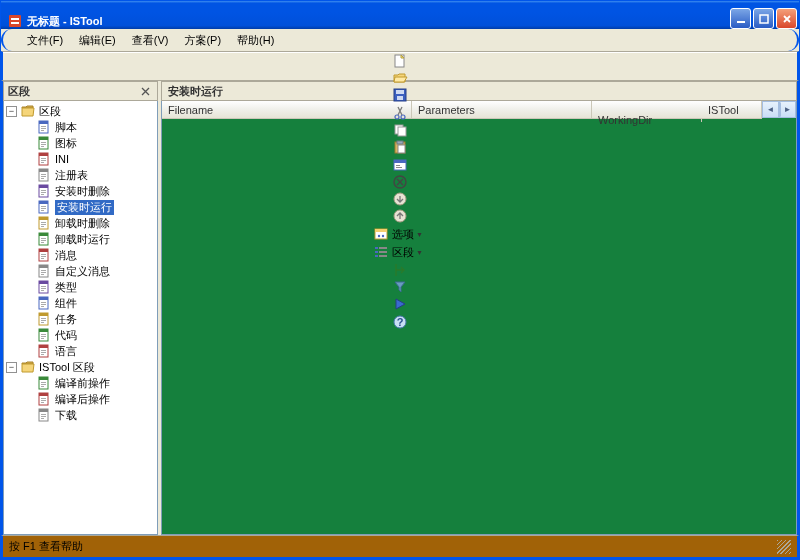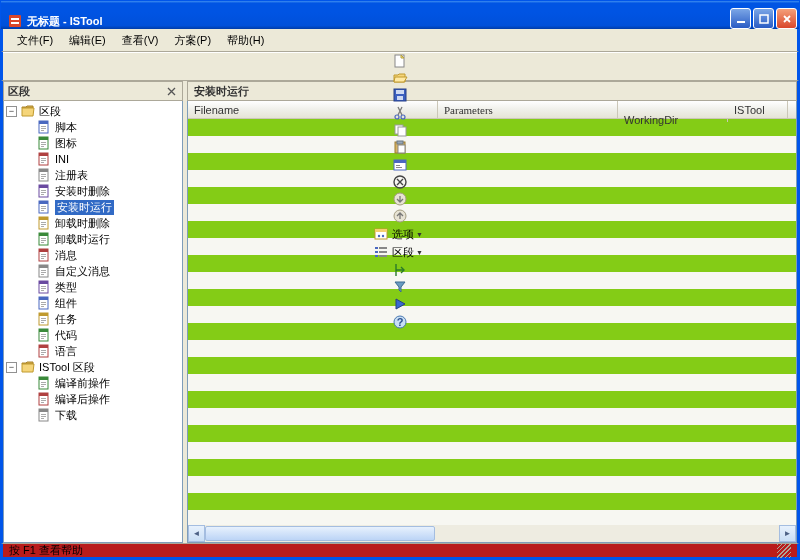--- a/index.html
+++ b/index.html
@@ -8,21 +8,21 @@
 
 .titlebar { height: 28px; background: linear-gradient(to bottom, #3c8cf0 0%, #0054e3 8%, #0054e3 40%, #0050da 88%, #003ca8 100%); display: flex; align-items: flex-end; padding: 0 2px 0 6px; color: white; font-size: 12px; font-weight: bold; }
 .titlebar-icon { width: 16px; height: 16px; margin-right: 4px; }
 .titlebar-text { flex: 1; }
 .titlebar-buttons { display: flex; gap: 2px; }
 .tbtn { width: 21px; height: 21px; border: 1px solid #fff; border-radius: 3px; display: flex; align-items: center; justify-content: center; }
 .tbtn.min, .tbtn.max { background: linear-gradient(to bottom, #7ba6e6, #2a5cc4); }
 .tbtn.close { background: linear-gradient(to bottom, #f4a07a, #d9472b); }
 
 
-.menubar { height: 22px; background: #ece9d8; display: flex; align-items: center; padding: 0 6px; border-left: 2px solid #0055ea; border-right: 2px solid #0055ea; }
+.menubar { height: 22px; background: #ece9d8; display: flex; align-items: center; padding: 0 16px; border-left: 2px solid #0055ea; border-right: 2px solid #0055ea; border-radius: 11px; }
 .menuitem { padding: 2px 8px; cursor: default; }
 
 
 .toolbar { height: 30px; background: #ece9d8; display: flex; align-items: center; padding: 0 4px; border-top: 1px solid #aca899; border-bottom: 1px solid #aca899; border-left: 2px solid #0055ea; border-right: 2px solid #0055ea; gap: 1px; position: relative; flex-direction: column; }
 .toolbar::before { content:""; position:absolute; top:0; left:0; right:0; height:1px; background:#fff; }
 .tgrip { width: 6px; height: 22px; margin-right:3px; background: repeating-linear-gradient(to bottom, #aca899 0 1px, transparent 1px 3px); }
 .tb { width: 22px; height: 22px; display: flex; align-items: center; justify-content: center; cursor: default; }
 .tb-sep { width: 1px; height: 20px; background: #aca899; margin: 0 3px; box-shadow: 1px 0 0 #fff; }
 .tb-label { height:22px; display:flex; align-items:center; padding: 0 6px 0 2px; cursor:default; }
 .tb-label .dd { margin-left:2px; font-size:7px; color:#333; }
@@ -44,33 +44,33 @@
 .tree-label.sel { background:#316ac5; color:#fff; padding:0 2px; }
 .node-depth1 { padding-left:2px; }
 .node-depth2 { padding-left:18px;align-items:center; }
 
 
 .splitter { width:4px; background:#ece9d8; cursor:col-resize; }
 
 
 .rightpanel { flex:1; display:flex; flex-direction:column; }
 .rp-header { height:20px; background:#ece9d8; border:1px solid #aca899; display:flex; align-items:center; padding:0 6px; font-weight:bold; font-size:11px; color:#333; }
-.listview { flex:1; background:#84cc16; border:1px solid #7f9db9; border-top:none; display:flex; flex-direction:column; overflow:hidden; font-family: "Courier New", monospace; font-size:11px; }
+.listview { flex:1; background:#15803d; border:1px solid #7f9db9; border-top:none; display:flex; flex-direction:row; overflow:hidden; font-family: "Courier New", monospace; font-size:11px; }
 .lv-cols { height:18px; display:flex; background: linear-gradient(to bottom, #fff, #f0f0ea 50%, #e6e4d6); border-bottom:1px solid #cbc7b8; }
 .lv-col { border-right:1px solid #cbc7b8; padding:2px 6px; display:flex; align-items:center; color:#333; }
 .lv-body { flex:1; overflow:hidden; }
 .lv-row { height:17px; }
 .lv-row.alt { background:#f7f7f2; }
 .lv-scroll { height:17px; background:#eeece1; display:flex; align-items:center; }
 .lv-sbtn { width:17px; height:17px; background:linear-gradient(to bottom,#e7f1fd,#c9def5); border:1px solid #a4bde0; display:flex; align-items:center; justify-content:center; color:#4d6185; font-size:8px; }
 .lv-strack { flex:1; height:17px; position:relative; }
 .lv-sthumb { position:absolute; left:0; width:40%; height:15px; top:1px; background:linear-gradient(to bottom,#e7f1fd,#bcd4f6); border:1px solid #a4bde0; border-radius:2px; }
 
 
-.statusbar { height:16px; background:#b91c1c; border-top:1px solid #aca899; border-left:2px solid #0055ea; border-right:2px solid #0055ea; border-bottom:2px solid #0055ea; display:flex; align-items:center; padding:0 6px; }
+.statusbar { height:24px; background:#a16207; border-top:1px solid #aca899; border-left:2px solid #0055ea; border-right:2px solid #0055ea; border-bottom:2px solid #0055ea; display:flex; align-items:center; padding:0 6px; }
 .statusbar .sgrip { margin-left:auto; width:14px; height:14px; background: repeating-linear-gradient(135deg, #aca899 0 1px, transparent 1px 3px); }
 
 
 svg { display:block; }
 </style>
 </head>
 <body>
 
 <div class="titlebar">
   <span class="titlebar-icon">
@@ -502,21 +502,21 @@
 
   <div class="splitter"></div>
 
   <div class="rightpanel">
     <div class="rp-header">
       <span>安装时运行</span>
     </div>
     <div class="listview">
       <div class="lv-cols" id="lv-cols">
           <div class="lv-col" style="width: 250px;">Filename</div>
-          <div class="lv-col" style="width: 180px; font-family: Liberation Serif, serif;">Parameters</div>
+          <div class="lv-col" style="width: 180px;">Parameters</div>
           <div class="lv-col" style="width: 110px; margin-top: 17px;">WorkingDir</div>
           <div class="lv-col" style="width: 60px;">ISTool</div>
         </div>
       <div class="lv-body" id="lv-body">
           <div class="lv-row"></div>
           <div class="lv-row alt"></div>
           <div class="lv-row"></div>
           <div class="lv-row alt"></div>
           <div class="lv-row"></div>
           <div class="lv-row alt"></div>

